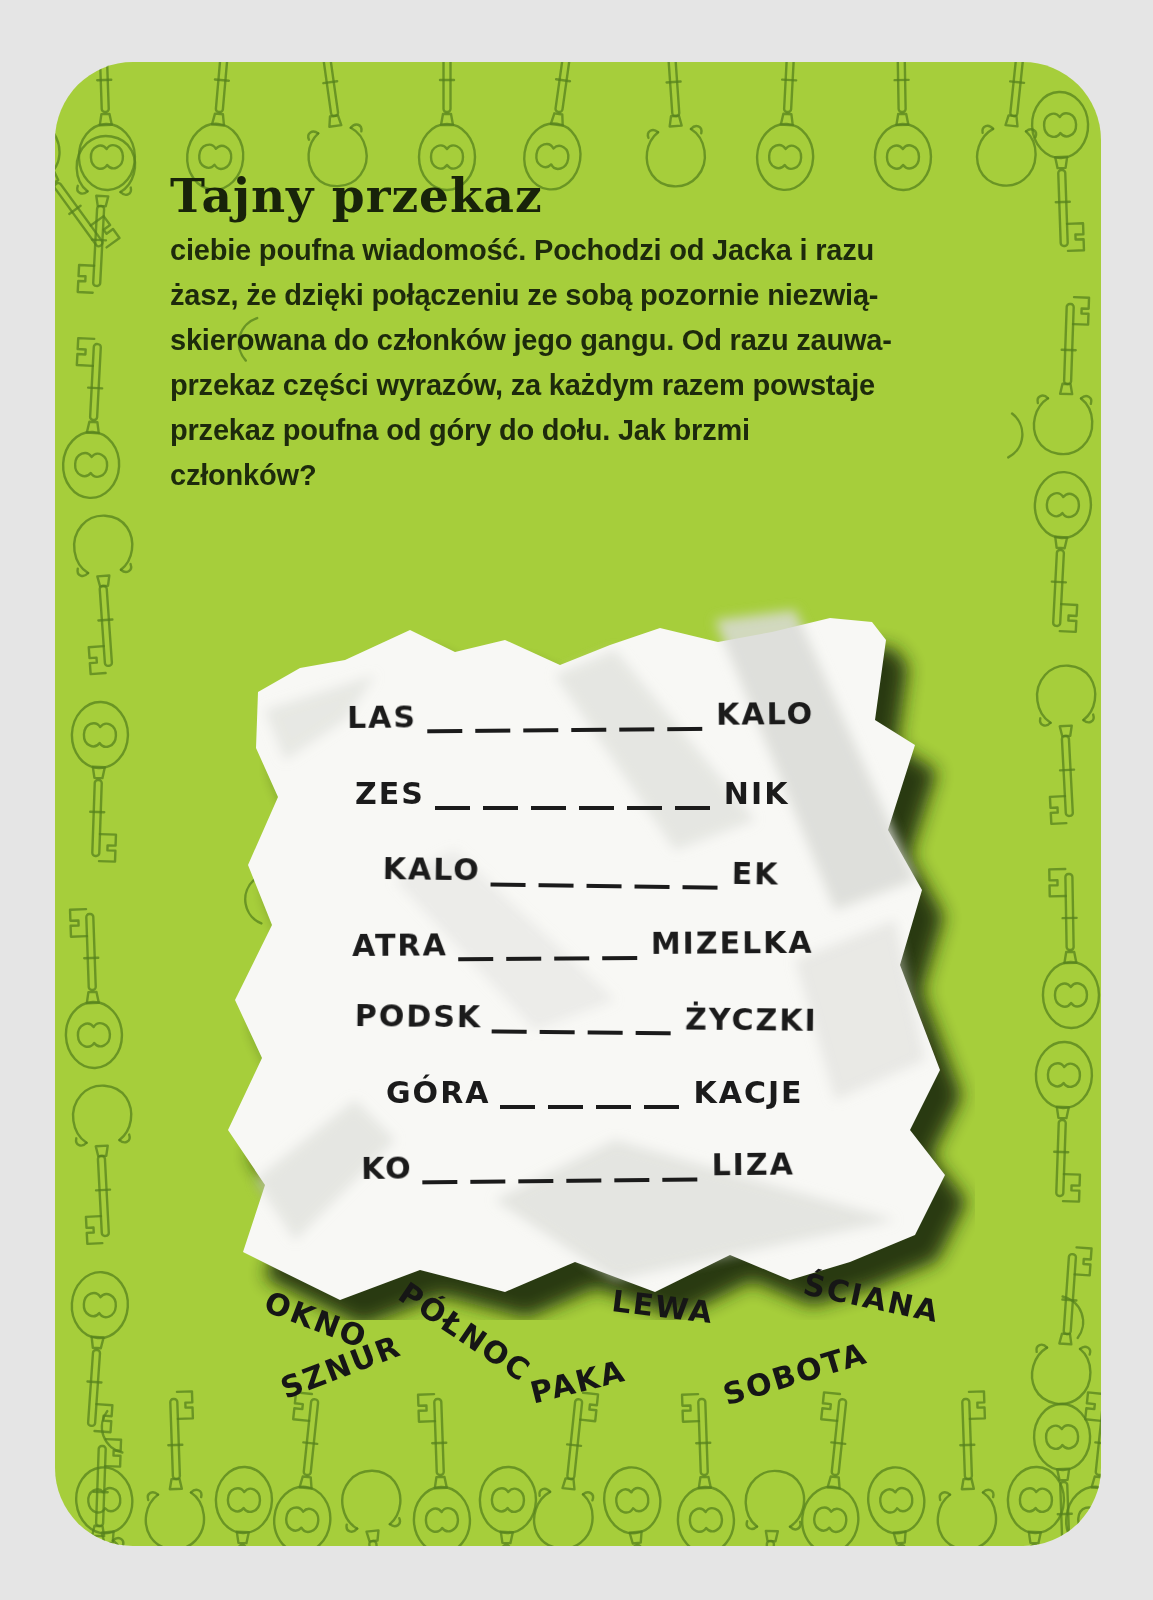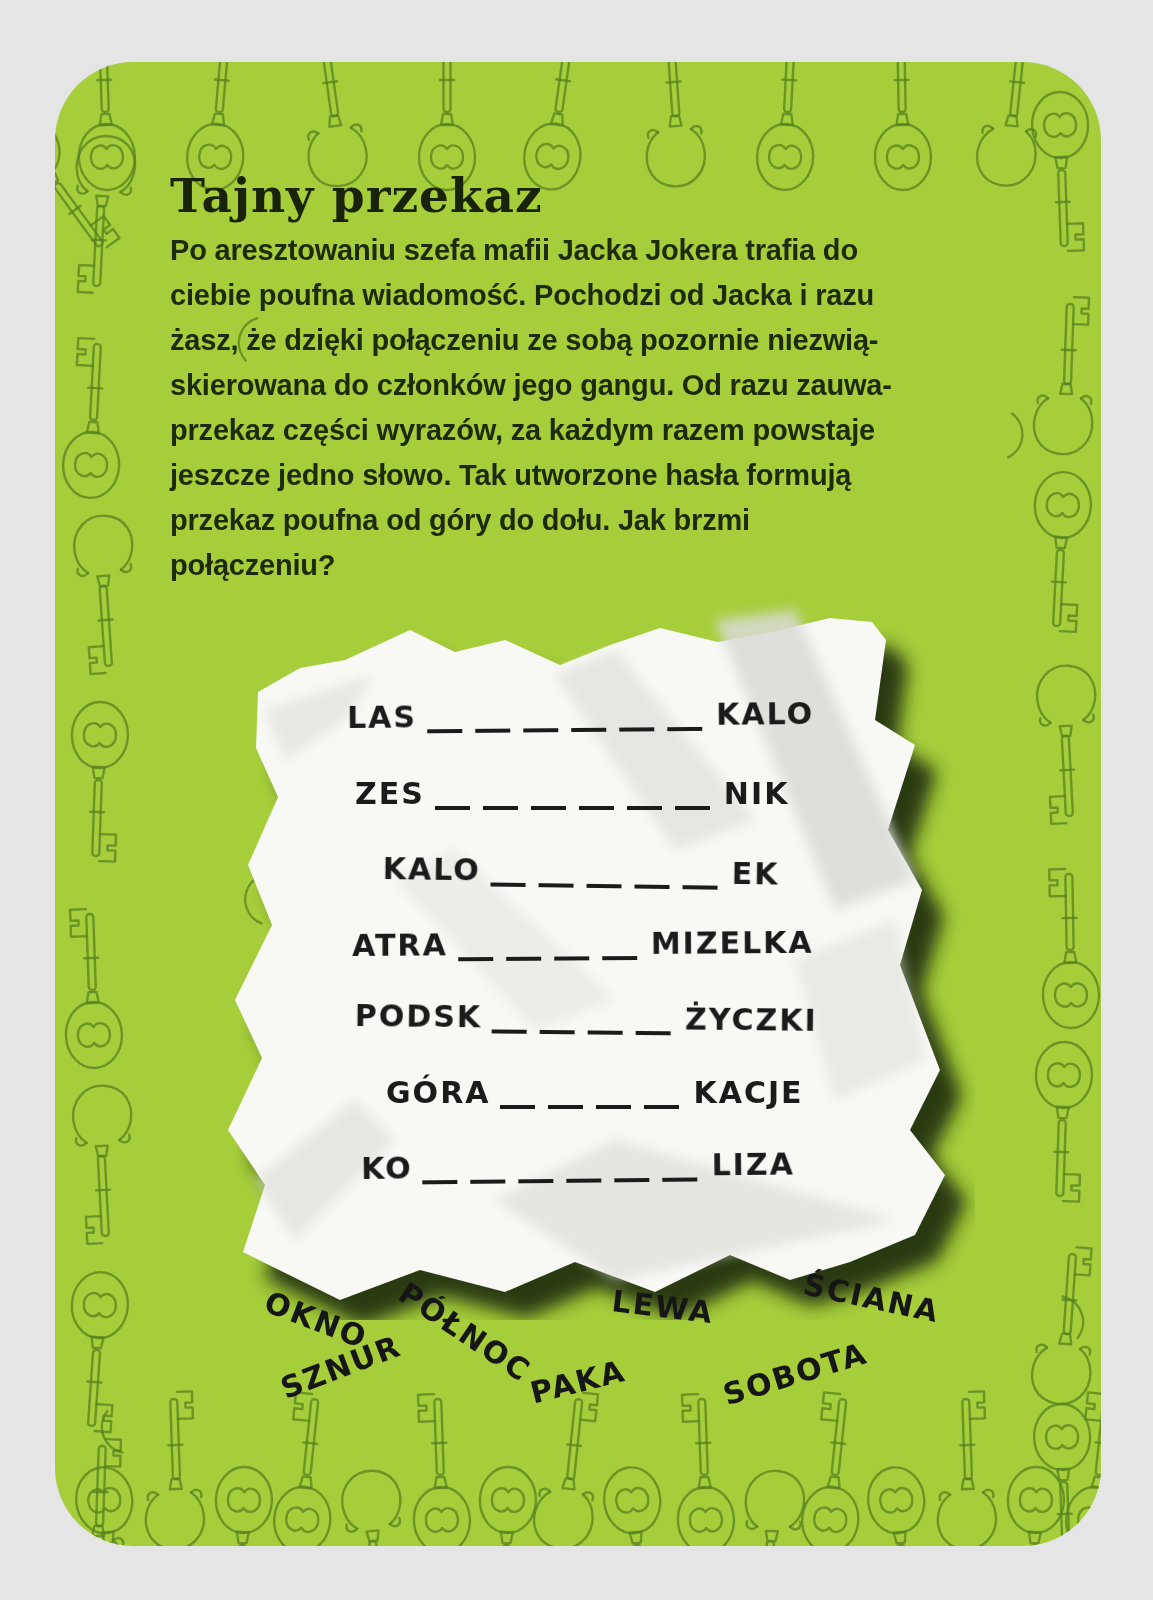--- a/index.html
+++ b/index.html
@@ -114,28 +114,26 @@
           <use href="#arcC" transform="translate(150 255) rotate(15 35 100)"></use>
           <use href="#arcC" transform="translate(190 815) rotate(-10 35 100)"></use>
           <use href="#arcC" transform="translate(60 1340) rotate(-20 35 100)"></use>
           <use href="#arcC" transform="translate(918 195) rotate(185 35 100)"></use>
           <use href="#arcC" transform="translate(945 1085) rotate(160 35 100)"></use>
         </g>
     </svg>
 
     <div class="page-title" style="position:absolute;left:115px;top:106px;">Tajny przekaz</div>
     <div class="intro" style="left:115px;top:166px;">
-      <div class="intro-line">Po aresztowaniu szefa mafii Jacka Jokera trafia do</div>
       <div class="intro-line">ciebie poufna wiadomość. Pochodzi od Jacka i razu</div>
       <div class="intro-line">żasz, że dzięki połączeniu ze sobą pozornie niezwią-</div>
       <div class="intro-line">skierowana do członków jego gangu. Od razu zauwa-</div>
       <div class="intro-line">przekaz części wyrazów, za każdym razem powstaje</div>
-      <div class="intro-line">jeszcze jedno słowo. Tak utworzone hasła formują</div>
       <div class="intro-line">przekaz poufna od góry do dołu. Jak brzmi</div>
-      <div class="intro-line">połączeniu?</div>
+      <div class="intro-line">członków?</div>
     </div>
   </div>
 
   <svg class="paper-svg" viewBox="0 0 780 740" aria-hidden="true">
     <defs>
       <filter id="fshadow" x="-25%" y="-25%" width="160%" height="160%">
         <feGaussianBlur stdDeviation="9"></feGaussianBlur>
       </filter>
       <filter id="fcrease" x="-40%" y="-40%" width="180%" height="180%">
         <feGaussianBlur stdDeviation="6"></feGaussianBlur>

